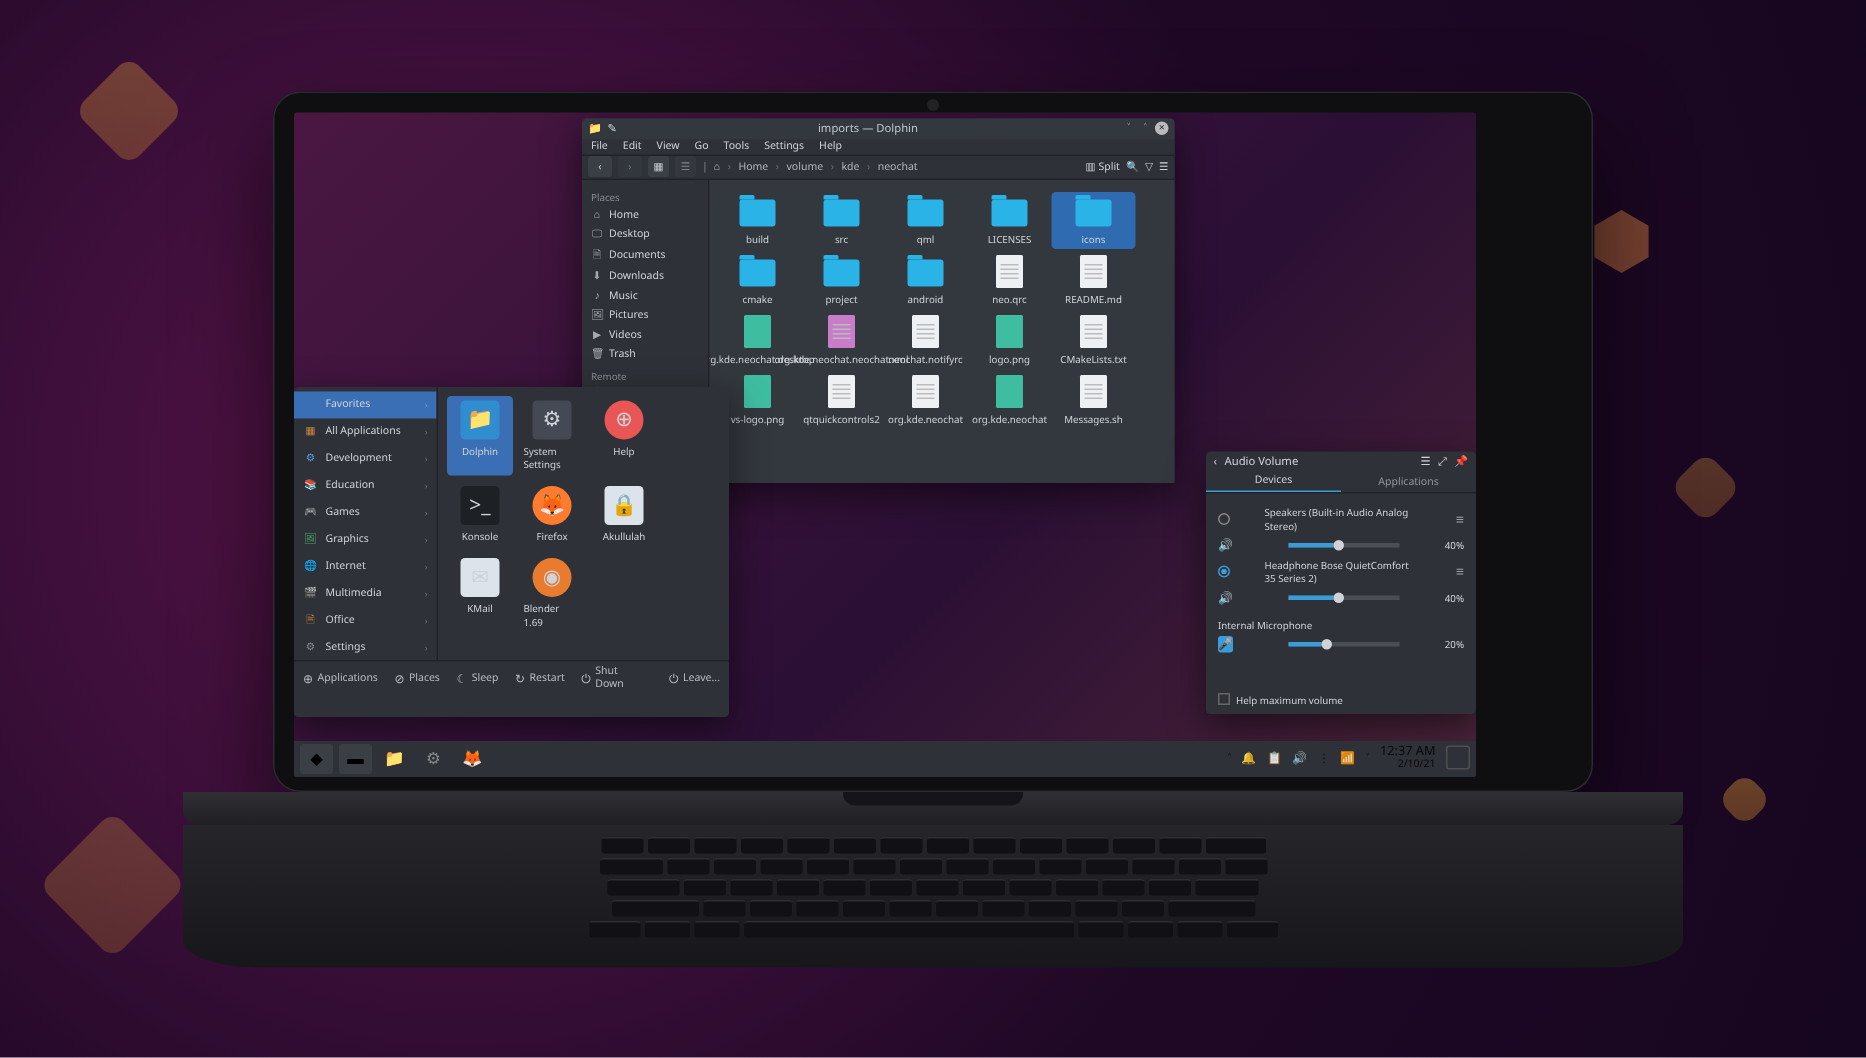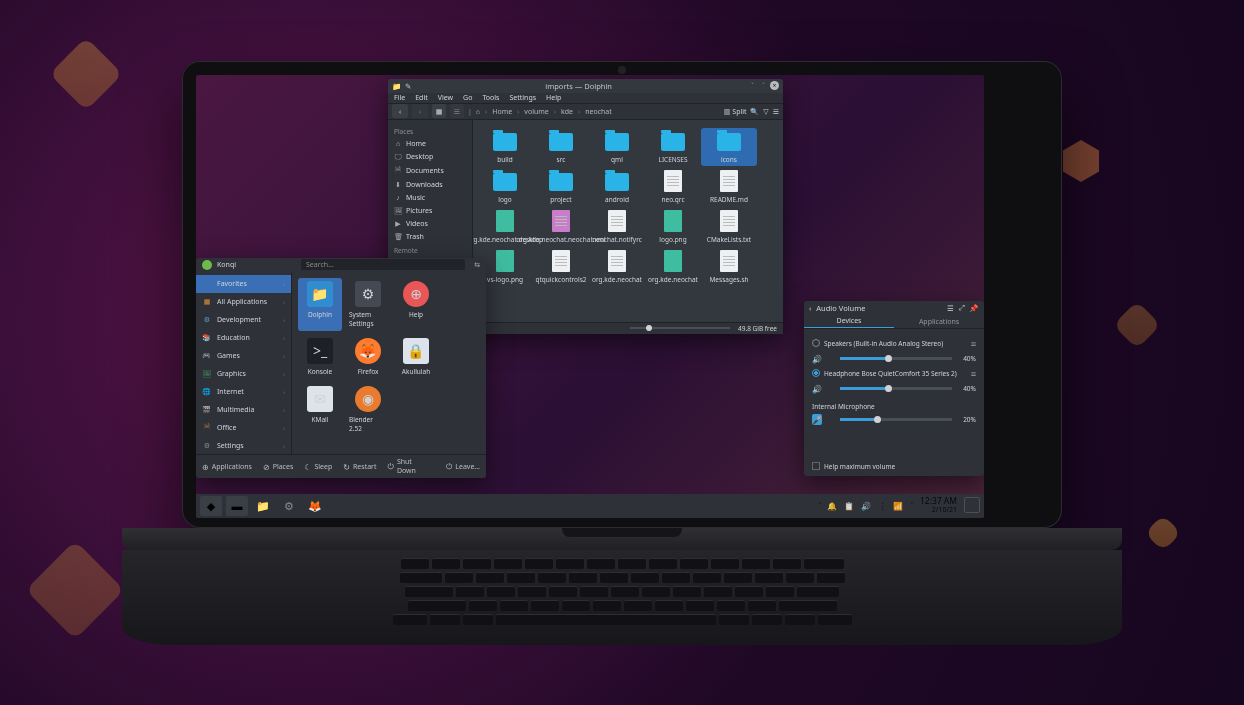--- a/index.html
+++ b/index.html
@@ -60,21 +60,21 @@
 .aic{width:26px;height:26px;border-radius:3px;display:flex;align-items:center;justify-content:center;font-size:14px}
 .kfoot{height:24px;border-top:1px solid #1f2227;display:flex;align-items:center;padding:0 6px;font-size:7px;gap:11px}
 .kfoot .item{display:flex;align-items:center;gap:3px;opacity:.85}
 .kfoot .item .ic{font-size:8px}
 .vol{right:0;top:226px;width:180px;height:175px;background:#2e3238}
 .vhead{height:14px;display:flex;align-items:center;padding:0 5px;gap:5px;font-size:7.5px}
 .tabs{display:flex;height:14px;border-bottom:1px solid #1f2227}
 .tab{flex:1;text-align:center;font-size:7px;display:flex;align-items:center;justify-content:center;opacity:.6}
 .tab.act{border-bottom:1.5px solid #3b9dd8;opacity:1}
 .dev{padding:5px 8px;font-size:6.5px}
-.dev .row{display:flex;align-items:center;gap:4px;margin:3px 0}
+.dev .row{display:flex;align-items:center;gap:23px;margin:3px 0}
 .rad{width:8px;height:8px;border:1px solid #888;border-radius:50%}
 .rad.on{border-color:#3b9dd8;background:radial-gradient(circle,#3b9dd8 40%,transparent 45%)}
 .slider{height:3px;background:#4a4e56;position:relative;margin:4px 0 4px 14px;flex:1}
 .slider .fill{position:absolute;height:100%;background:#3b9dd8}
 .slider .h{position:absolute;width:7px;height:7px;background:#cfd3d9;border-radius:50%;top:-2px}
 .pct{font-size:6.5px;width:20px;text-align:right}
 .spk{width:10px;font-size:8px}
 .hopt{margin-left:auto;font-size:9px;opacity:.7}
 .taskbar{position:absolute;left:0;right:0;bottom:0;height:24px;background:#2e3238;display:flex;align-items:center;padding:0 4px;gap:4px}
 .tb-item{width:22px;height:20px;display:flex;align-items:center;justify-content:center;border-radius:2px;font-size:11px}
@@ -191,21 +191,21 @@
               <div class="fi sel">
                 <div class="ico">
                   <div class="fldr"></div>
                 </div>
                 <span>icons</span>
               </div>
               <div class="fi">
                 <div class="ico">
                   <div class="fldr"></div>
                 </div>
-                <span>logo</span>
+                <span>cmake</span>
               </div>
               <div class="fi">
                 <div class="ico">
                   <div class="fldr"></div>
                 </div>
                 <span>project</span>
               </div>
               <div class="fi">
                 <div class="ico">
                   <div class="fldr"></div>
@@ -279,36 +279,23 @@
                 <span>org.kde.neochat</span>
               </div>
               <div class="fi">
                 <div class="ico">
                   <div class="doc"></div>
                 </div>
                 <span>Messages.sh</span>
               </div>
             </div>
         </div>
-        <div class="status">
-          <span>s, 12 Files (30.7 KiB)</span>
-          <span class="zoom">
-              <span class="zbar"></span>
-            </span>
-          <span>49.8 GiB free</span>
-        </div>
       </div>
 
       <div class="win kick">
-        <div class="kh">
-          <span class="konqi"></span>
-          <span>Konqi</span>
-          <span class="search">Search...</span>
-          <span style="margin-left:4px;opacity:.7">⇆</span>
-        </div>
         <div class="kbody">
           <div class="cats" id="cats">
               <div class="cat act"><span class="ic" style="color:#3b6fb5">★</span>Favorites<span class="arr">›</span></div>
               <div class="cat"><span class="ic" style="color:#d98b3a">▦</span>All Applications<span class="arr">›</span></div>
               <div class="cat"><span class="ic" style="color:#5b9bd5">⚙</span>Development<span class="arr">›</span></div>
               <div class="cat"><span class="ic" style="color:#d98b3a">📚</span>Education<span class="arr">›</span></div>
               <div class="cat"><span class="ic" style="color:#cd5c5c">🎮</span>Games<span class="arr">›</span></div>
               <div class="cat"><span class="ic" style="color:#4aa564">🖼</span>Graphics<span class="arr">›</span></div>
               <div class="cat"><span class="ic" style="color:#3b9dd8">🌐</span>Internet<span class="arr">›</span></div>
               <div class="cat"><span class="ic" style="color:#5b9bd5">🎬</span>Multimedia<span class="arr">›</span></div>
@@ -339,21 +326,21 @@
               <div class="app">
                 <div class="aic" style="background:#dde3ea;">🔒</div>
                 <span>Akullulah</span>
               </div>
               <div class="app">
                 <div class="aic" style="background:#dde3ea;">✉</div>
                 <span>KMail</span>
               </div>
               <div class="app">
                 <div class="aic" style="background:#e87b2e;border-radius:50%">◉</div>
-                <span>Blender 2.52</span>
+                <span>Blender 1.69</span>
               </div>
             </div>
         </div>
         <div class="kfoot">
           <span class="item">
               <span class="ic">⊕</span>
               <span>Applications</span>
             </span>
           <span class="item">
               <span class="ic">⊘</span>

